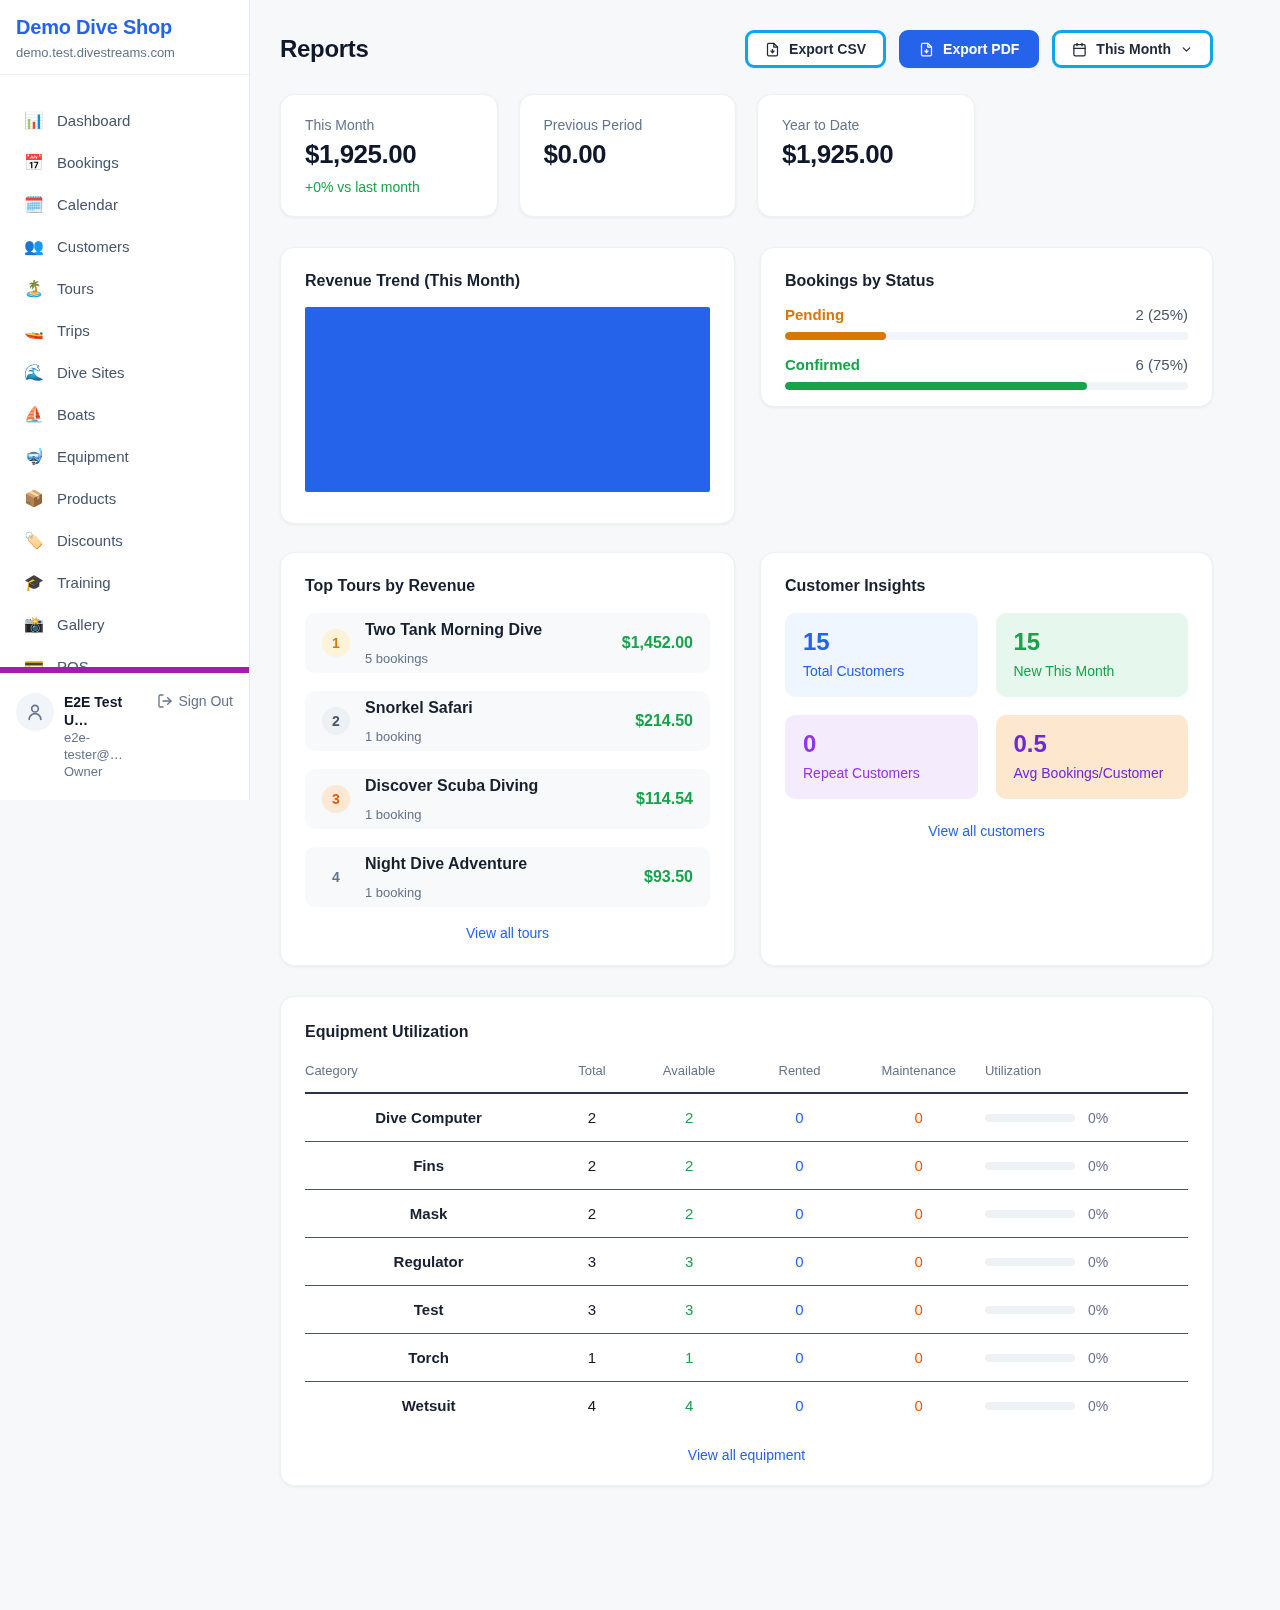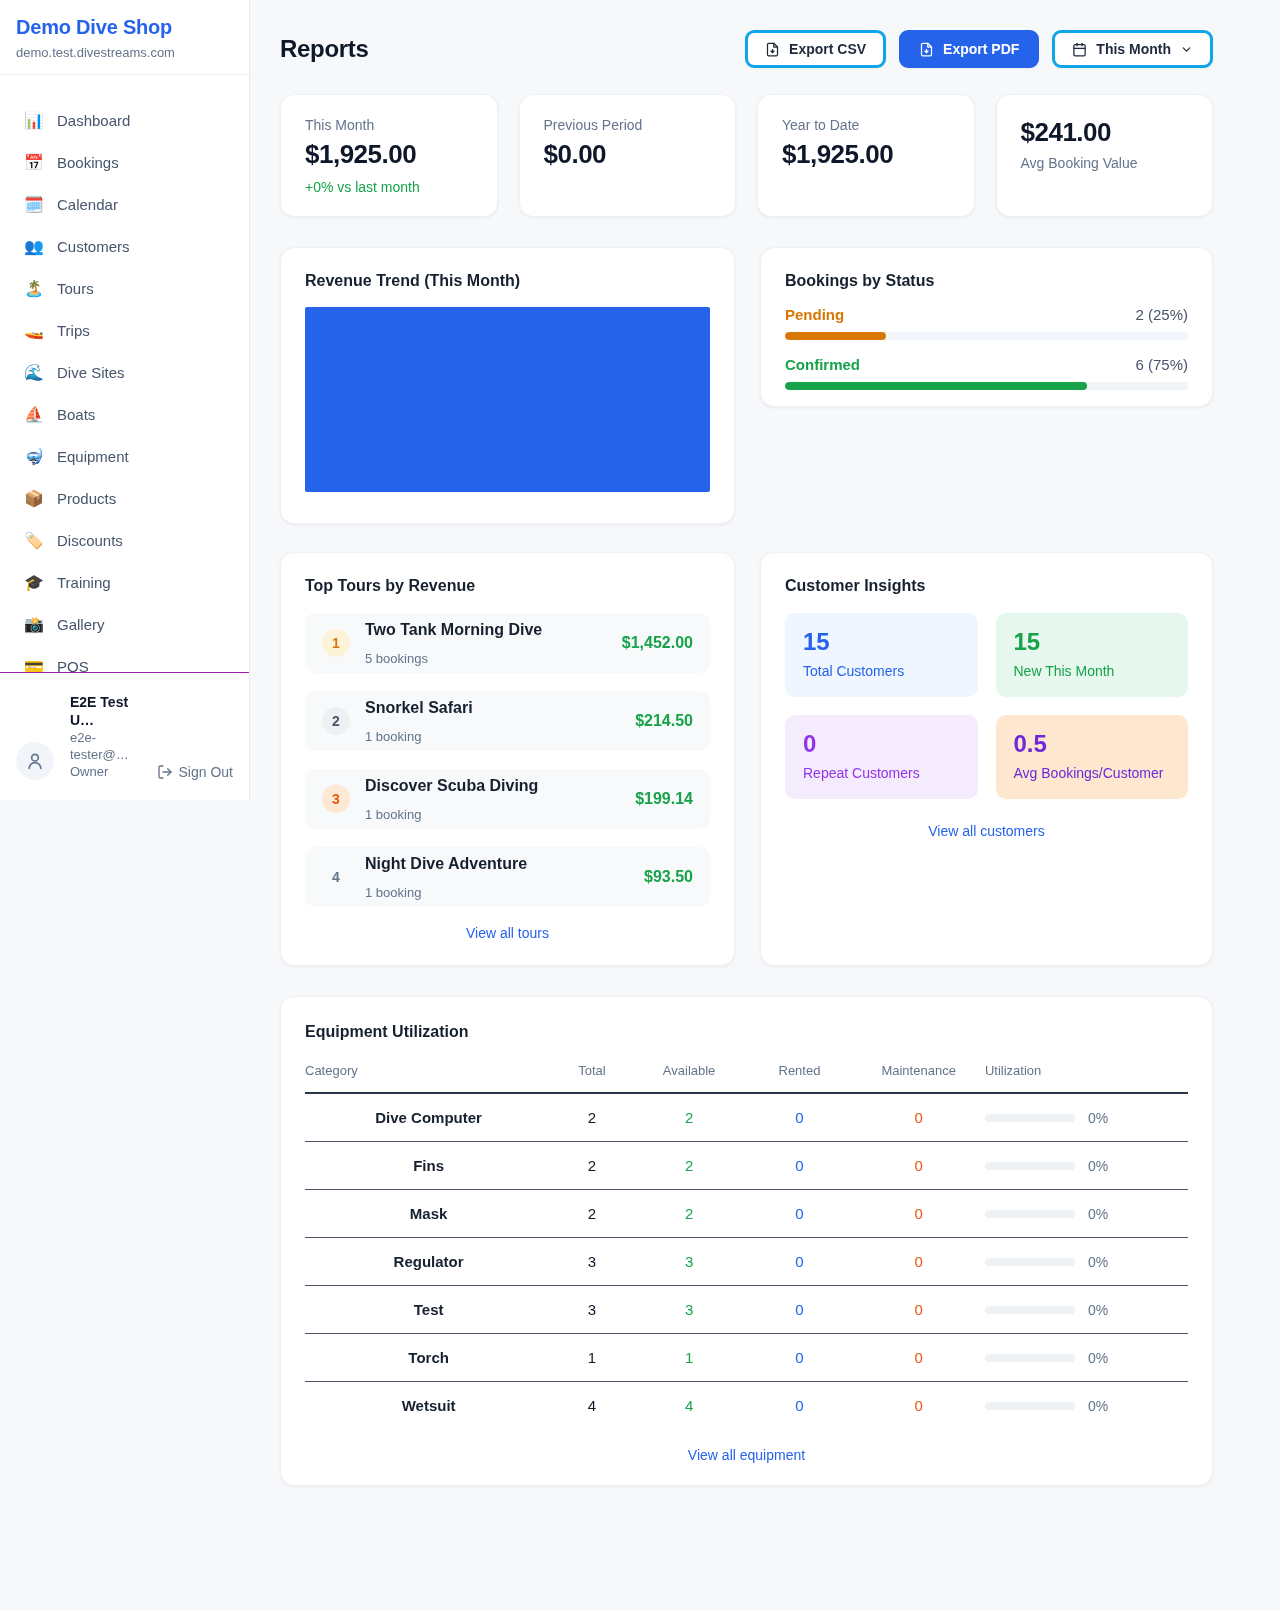--- a/index.html
+++ b/index.html
@@ -25,22 +25,22 @@
   .logo-domain { font-size:13px; color:#64748b; margin-top:6px; }
   .nav { flex:1; padding:26px 8px 0; overflow:hidden; }
   .nav-item {
     display:flex; align-items:center; gap:13px;
     padding:10px 16px; margin-bottom:2px;
     font-size:15px; color:#46556b; border-radius:8px;
     line-height:20px; cursor:pointer;
   }
   .nav-icon { font-size:16px; width:20px; text-align:center; line-height:20px; }
   .user-block {
-    border-top:1px solid #a21caf;
-    padding:20px 16px; display:flex; align-items:flex-end; gap:16px;
+    border-top:6px solid #a21caf;
+    padding:20px 16px; display:flex; align-items:flex-start; gap:10px;
   }
   .avatar {
     width:38px; height:38px; border-radius:50%;
     background:#f1f5f9; color:#64748b;
     display:flex; align-items:center; justify-content:center; flex:0 0 auto;
   }
   .user-info { flex:1; min-width:0; }
   .user-name { font-size:14px; font-weight:bold; color:#0f172a; line-height:18px; }
   .user-email, .user-role { font-size:13px; color:#64748b; line-height:17px; }
   .signout { display:flex; align-items:center; gap:6px; color:#64748b; font-size:14px; cursor:pointer; white-space:nowrap; }
@@ -281,24 +281,20 @@
       <div class="stat-delta">+0% vs last month</div>
     </div>
     <div class="card stat-card">
       <div class="stat-label">Previous Period</div>
       <div class="stat-value">$0.00</div>
     </div>
     <div class="card stat-card">
       <div class="stat-label">Year to Date</div>
       <div class="stat-value">$1,925.00</div>
     </div>
-    <div class="card stat-card value-first">
-      <div class="stat-value">$241.00</div>
-      <div class="stat-label">Avg Booking Value</div>
-    </div>
   </div>
 
   <div class="row2">
     <div class="card chart-card">
       <div class="card-title">Revenue Trend (This Month)</div>
       <div class="chart-rect"></div>
     </div>
 
     <div class="card status-card">
       <div class="card-title">Bookings by Status</div>
@@ -345,21 +341,21 @@
           </div>
           <div class="tour-revenue">$214.50</div>
         </div>
 
         <div class="tour-row">
           <div class="rank rank-3">3</div>
           <div>
             <div class="tour-name">Discover Scuba Diving</div>
             <div class="tour-bookings">1 booking</div>
           </div>
-          <div class="tour-revenue">$199.14</div>
+          <div class="tour-revenue">$114.54</div>
         </div>
 
         <div class="tour-row">
           <div class="rank rank-4">4</div>
           <div>
             <div class="tour-name">Night Dive Adventure</div>
             <div class="tour-bookings">1 booking</div>
           </div>
           <div class="tour-revenue">$93.50</div>
         </div>

